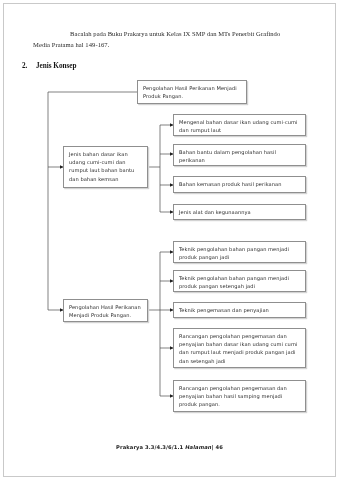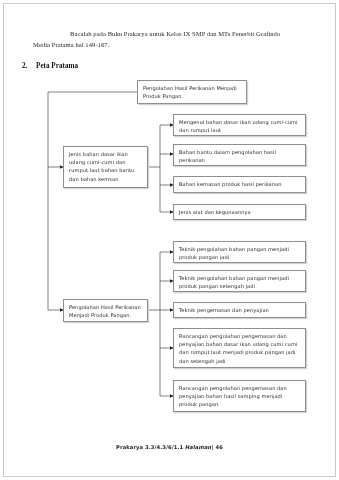--- a/index.html
+++ b/index.html
@@ -101,21 +101,21 @@
 <div id="page">
 
   <div id="page-frame"></div>
 
   <div class="header-block">
     <div class="header-line indented">Bacalah pada Buku Prakarya untuk Kelas IX SMP dan MTs Penerbit Grafindo</div>
     <div class="header-line">Media Pratama hal 149-167.</div>
   </div>
 
   <div class="section-head">
-    <span class="num">2.</span><span>Peta Pratama</span>
+    <span class="num">2.</span><span>Jenis Konsep</span>
   </div>
 
   <svg id="chart" viewBox="0 0 339 480" xmlns="http://www.w3.org/2000/svg">
     <defs>
       <marker id="arrow" viewBox="0 0 10 10" refX="9" refY="5" markerWidth="5" markerHeight="5" orient="auto">
         <path d="M 0 0 L 10 5 L 0 10 z" fill="#1f1f1f"></path>
       </marker>
     </defs>
     <g stroke="#4a4a4a" stroke-width="0.7" fill="none">
 

